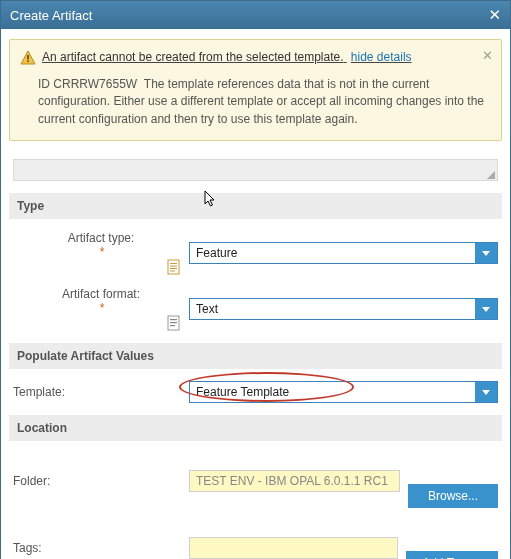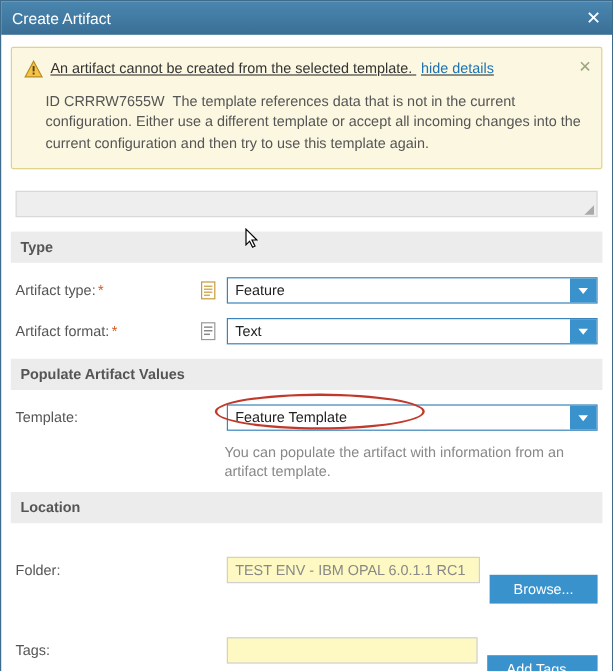--- a/index.html
+++ b/index.html
@@ -12,21 +12,21 @@
   .warnbox .row1 { display: flex; align-items: flex-start; text-decoration: underline; }
   .warn-icon { width: 16px; height: 16px; margin-right: 6px; flex-shrink: 0; }
   .warn-icon svg { display:block; }
   .warnmsg { font-size: 12px; color: #333; }
   .hidelink { color: #1b73b3; cursor: pointer; margin-left: 4px; }
   .closewarn { position: absolute; right: 8px; top: 8px; color: #9ba683; font-size: 13px; cursor: pointer; }
   .detail { margin: 10px 0 0 18px; font-size: 12px; color: #555; line-height: 1.45; }
   .detail .wid { color: #555; }
   .form { margin-top: 12px; }
   .frow { display: flex; align-items: center; padding: 6px 4px; }
-  .flabel { width: 176px; color: #555; font-size: 12px; display:flex; align-items:center;}
+  .flabel { width: 176px; color: #555; font-size: 12px; display:flex; align-items:center;flex-direction:column;}
   .req { color: #d15a1f; margin-left: 2px; }
   .ficon { margin-left: auto; margin-right: 8px; }
   .ficon svg { display:block; }
   .flabel-plain { width: 176px; color: #555; font-size: 12px; }
   .input { flex: 1; height: 22px; border: 1px solid #9a9a9a; padding: 2px 6px; font-size: 12px; background:#fff;}
   .richarea { flex:1; height:22px; background:#eee; border:1px solid #d9d9d9; position:relative;}
   .richarea .grip { position:absolute; right:2px; bottom:1px; width:9px; height:9px; }
   .richarea .grip::before { content:""; position:absolute; right:0; bottom:0; width:0; height:0; border-right:8px solid #aaa; border-top:8px solid transparent;}
   .dropdown { flex:1; display:flex; height:22px; border:1px solid #3a84bb; background:#fff; }
   .dropdown .ddtext { flex:1; padding:3px 6px; font-size:12px; color:#222;}
@@ -140,21 +140,20 @@
       <div class="frow" style="position:relative;">
         <span class="flabel-plain">Template:</span>
         <div class="dropdown">
           <span class="ddtext">Feature Template</span>
           <span class="ddbtn">
               <span class="tri"></span>
             </span>
         </div>
         <div class="highlight-oval" style="left:170px; top:-3px; width:175px; height:30px;"></div>
       </div>
-      <div class="helptext">You can populate the artifact with information from an artifact template.</div>
 
       <div class="section">Location</div>
 
       <div class="frow">
         <span class="flabel-plain">Folder:</span>
         <div class="readonly">TEST ENV - IBM OPAL 6.0.1.1 RC1</div>
         <button class="btn">Browse...</button>
       </div>
 
       <div class="frow">

